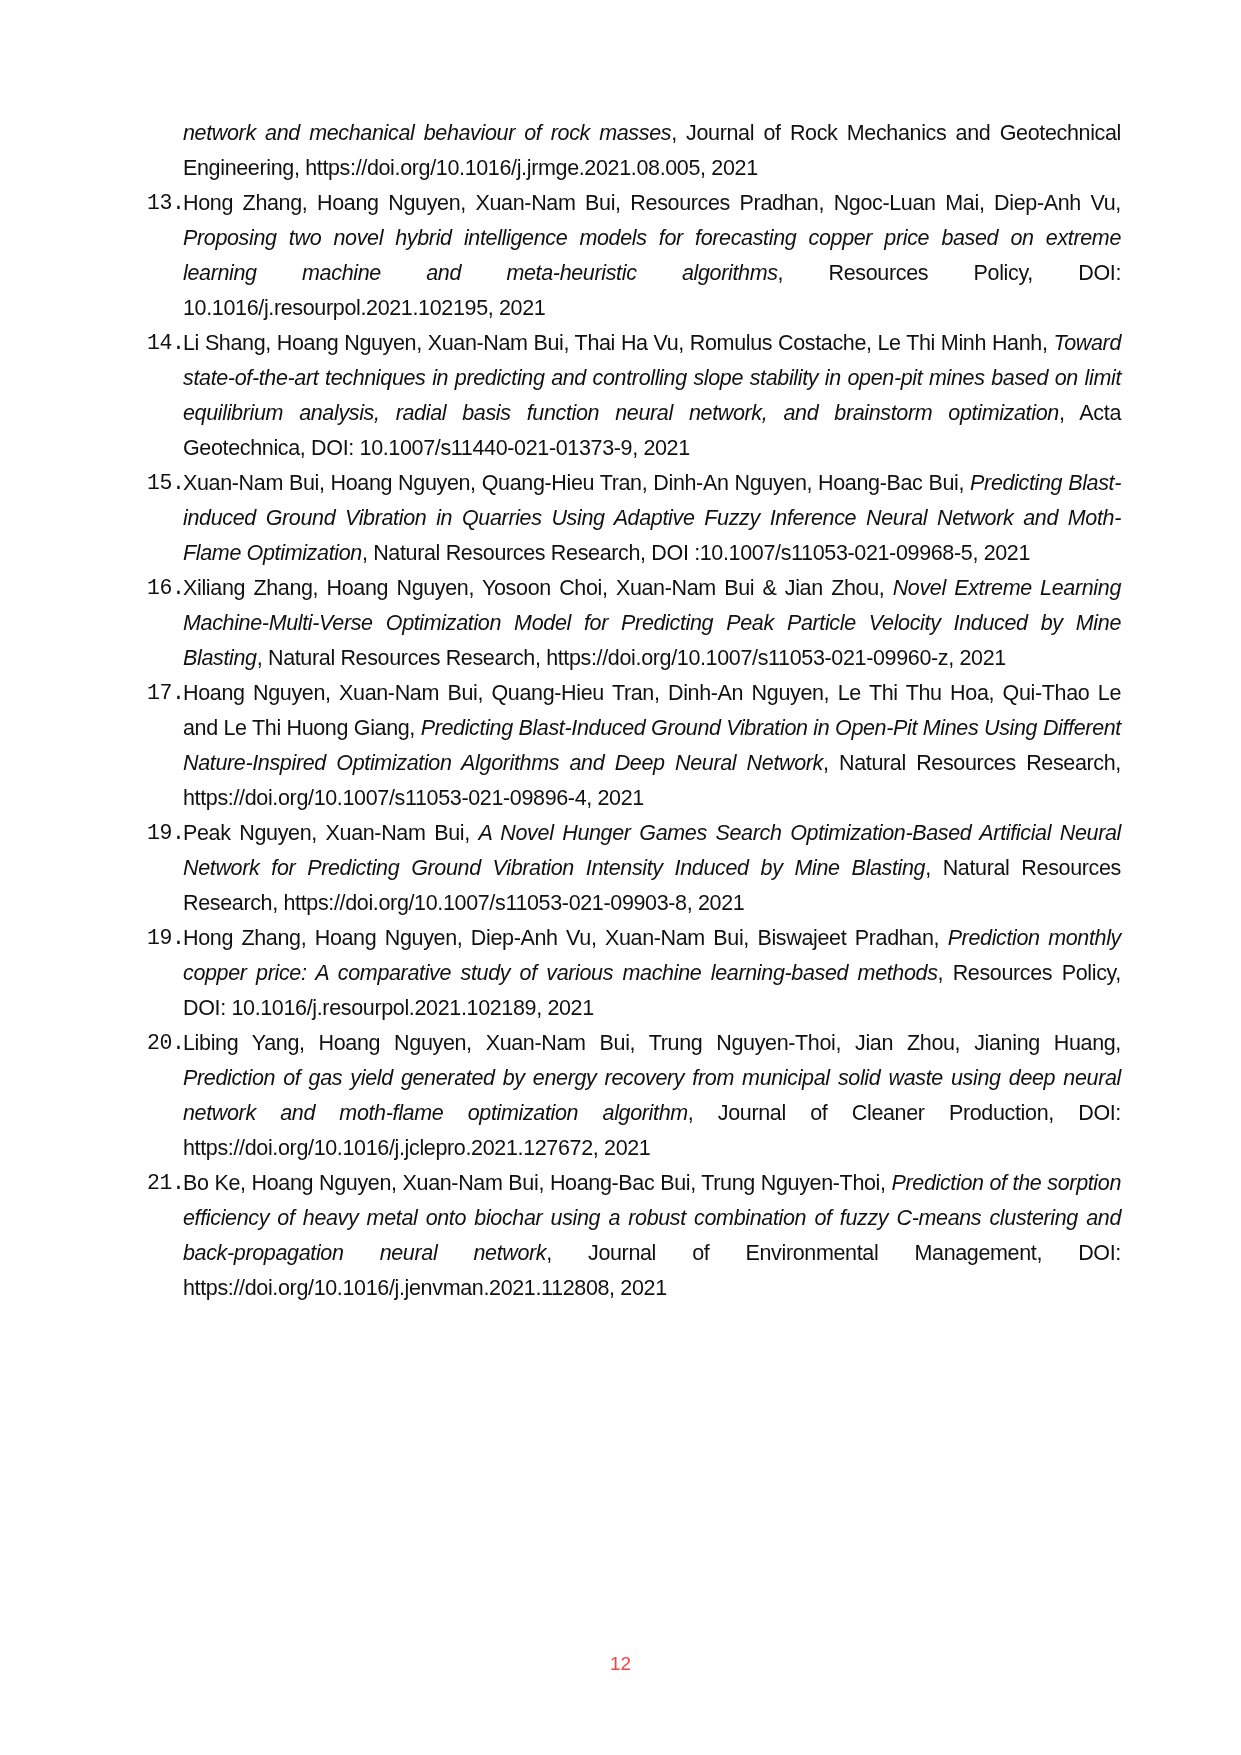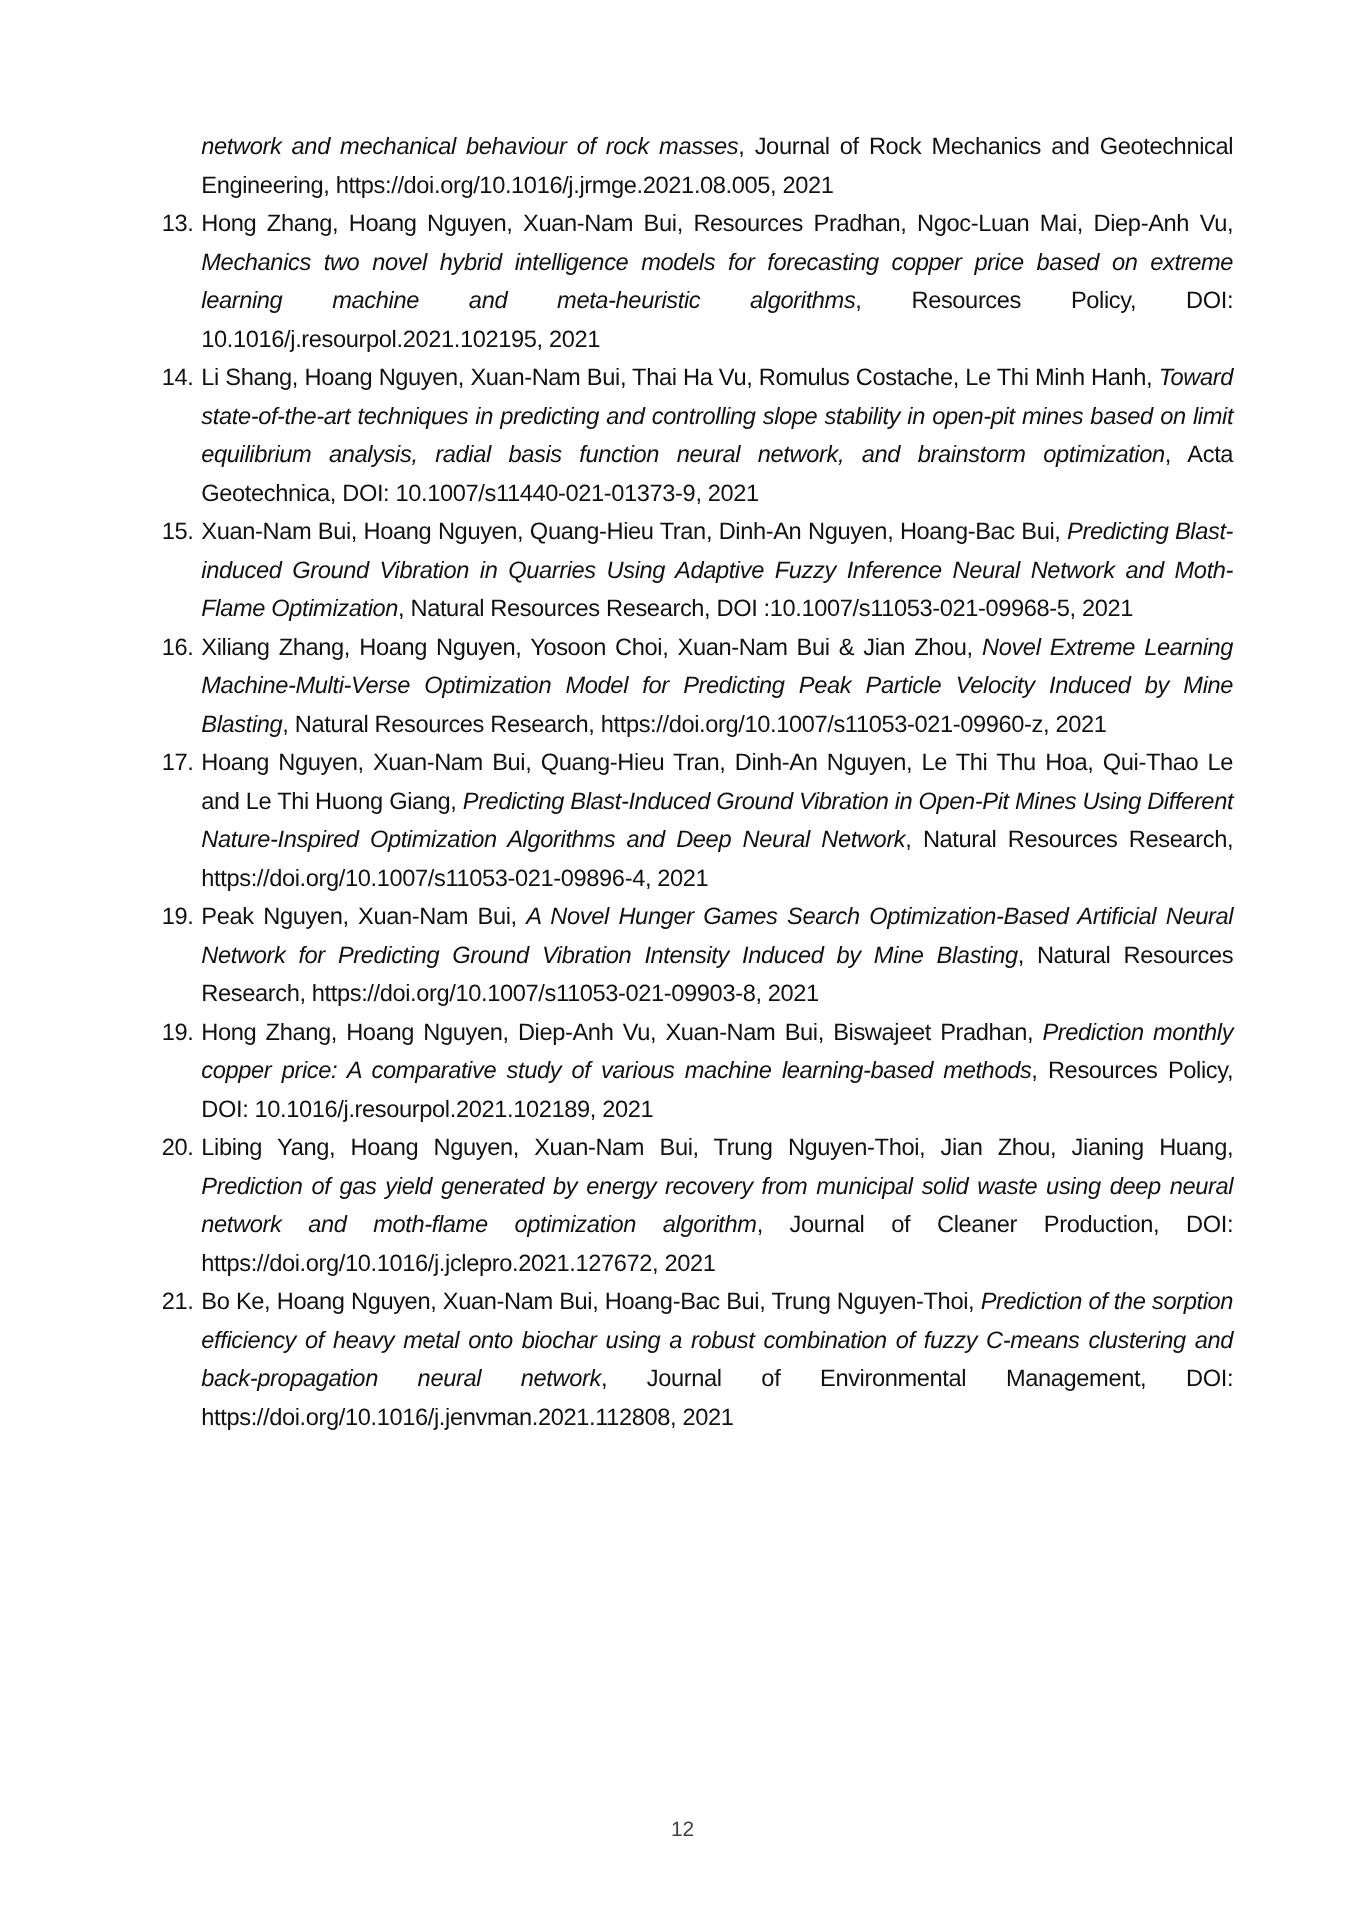--- a/index.html
+++ b/index.html
@@ -43,44 +43,45 @@
       margin: 0;
       text-align: justify;
       text-align-last: left;
     }
     .ref-num {
       position: absolute;
       left: -36px;
       top: 0;
       width: 34px;
       text-align: right;
+      font-family: Liberation Mono, monospace;
     }
     .title {
       font-style: italic;
     }
     .page-number {
       position: absolute;
       left: 0;
       width: 1241px;
       top: 1652px;
       text-align: center;
       font-size: 19px;
       line-height: 24px;
-      color: #404040;
+      color: #ef4444;
     }
   </style>
 </head>
 <body>
 
 <div class="page">
   <div class="content">
 
     <p class="para"><span class="title">network and mechanical behaviour of rock masses</span><span>, Journal of Rock Mechanics and Geotechnical Engineering, https://doi.org/10.1016/j.jrmge.2021.08.005, 2021</span></p>
 
-    <p class="ref"><span class="ref-num">13.</span><span>Hong Zhang, Hoang Nguyen, Xuan-Nam Bui, Resources Pradhan, Ngoc-Luan Mai, Diep-Anh Vu, </span><span class="title">Mechanics two novel hybrid intelligence models for forecasting copper price based on extreme learning machine and meta-heuristic algorithms</span><span>, Resources Policy, DOI: 10.1016/j.resourpol.2021.102195, 2021</span></p>
+    <p class="ref"><span class="ref-num">13.</span><span>Hong Zhang, Hoang Nguyen, Xuan-Nam Bui, Resources Pradhan, Ngoc-Luan Mai, Diep-Anh Vu, </span><span class="title">Proposing two novel hybrid intelligence models for forecasting copper price based on extreme learning machine and meta-heuristic algorithms</span><span>, Resources Policy, DOI: 10.1016/j.resourpol.2021.102195, 2021</span></p>
 
     <p class="ref"><span class="ref-num">14.</span><span>Li Shang, Hoang Nguyen, Xuan-Nam Bui, Thai Ha Vu, Romulus Costache, Le Thi Minh Hanh, </span><span class="title">Toward state-of-the-art techniques in predicting and controlling slope stability in open-pit mines based on limit equilibrium analysis, radial basis function neural network, and brainstorm optimization</span><span>, Acta Geotechnica, DOI: 10.1007/s11440-021-01373-9, 2021</span></p>
 
     <p class="ref"><span class="ref-num">15.</span><span>Xuan-Nam Bui, Hoang Nguyen, Quang-Hieu Tran, Dinh-An Nguyen, Hoang-Bac Bui, </span><span class="title">Predicting Blast-induced Ground Vibration in Quarries Using Adaptive Fuzzy Inference Neural Network and Moth-Flame Optimization</span><span>, Natural Resources Research, DOI :10.1007/s11053-021-09968-5, 2021</span></p>
 
     <p class="ref"><span class="ref-num">16.</span><span>Xiliang Zhang, Hoang Nguyen, Yosoon Choi, Xuan-Nam Bui &amp; Jian Zhou, </span><span class="title">Novel Extreme Learning Machine-Multi-Verse Optimization Model for Predicting Peak Particle Velocity Induced by Mine Blasting</span><span>, Natural Resources Research, https://doi.org/10.1007/s11053-021-09960-z, 2021</span></p>
 
     <p class="ref"><span class="ref-num">17.</span><span>Hoang Nguyen, Xuan-Nam Bui, Quang-Hieu Tran, Dinh-An Nguyen, Le Thi Thu Hoa, Qui-Thao Le and Le Thi Huong Giang, </span><span class="title">Predicting Blast-Induced Ground Vibration in Open-Pit Mines Using Different Nature-Inspired Optimization Algorithms and Deep Neural Network</span><span>, Natural Resources Research, https://doi.org/10.1007/s11053-021-09896-4, 2021</span></p>
 
     <p class="ref"><span class="ref-num">19.</span><span>Peak Nguyen, Xuan-Nam Bui, </span><span class="title">A Novel Hunger Games Search Optimization-Based Artificial Neural Network for Predicting Ground Vibration Intensity Induced by Mine Blasting</span><span>, Natural Resources Research, https://doi.org/10.1007/s11053-021-09903-8, 2021</span></p>

